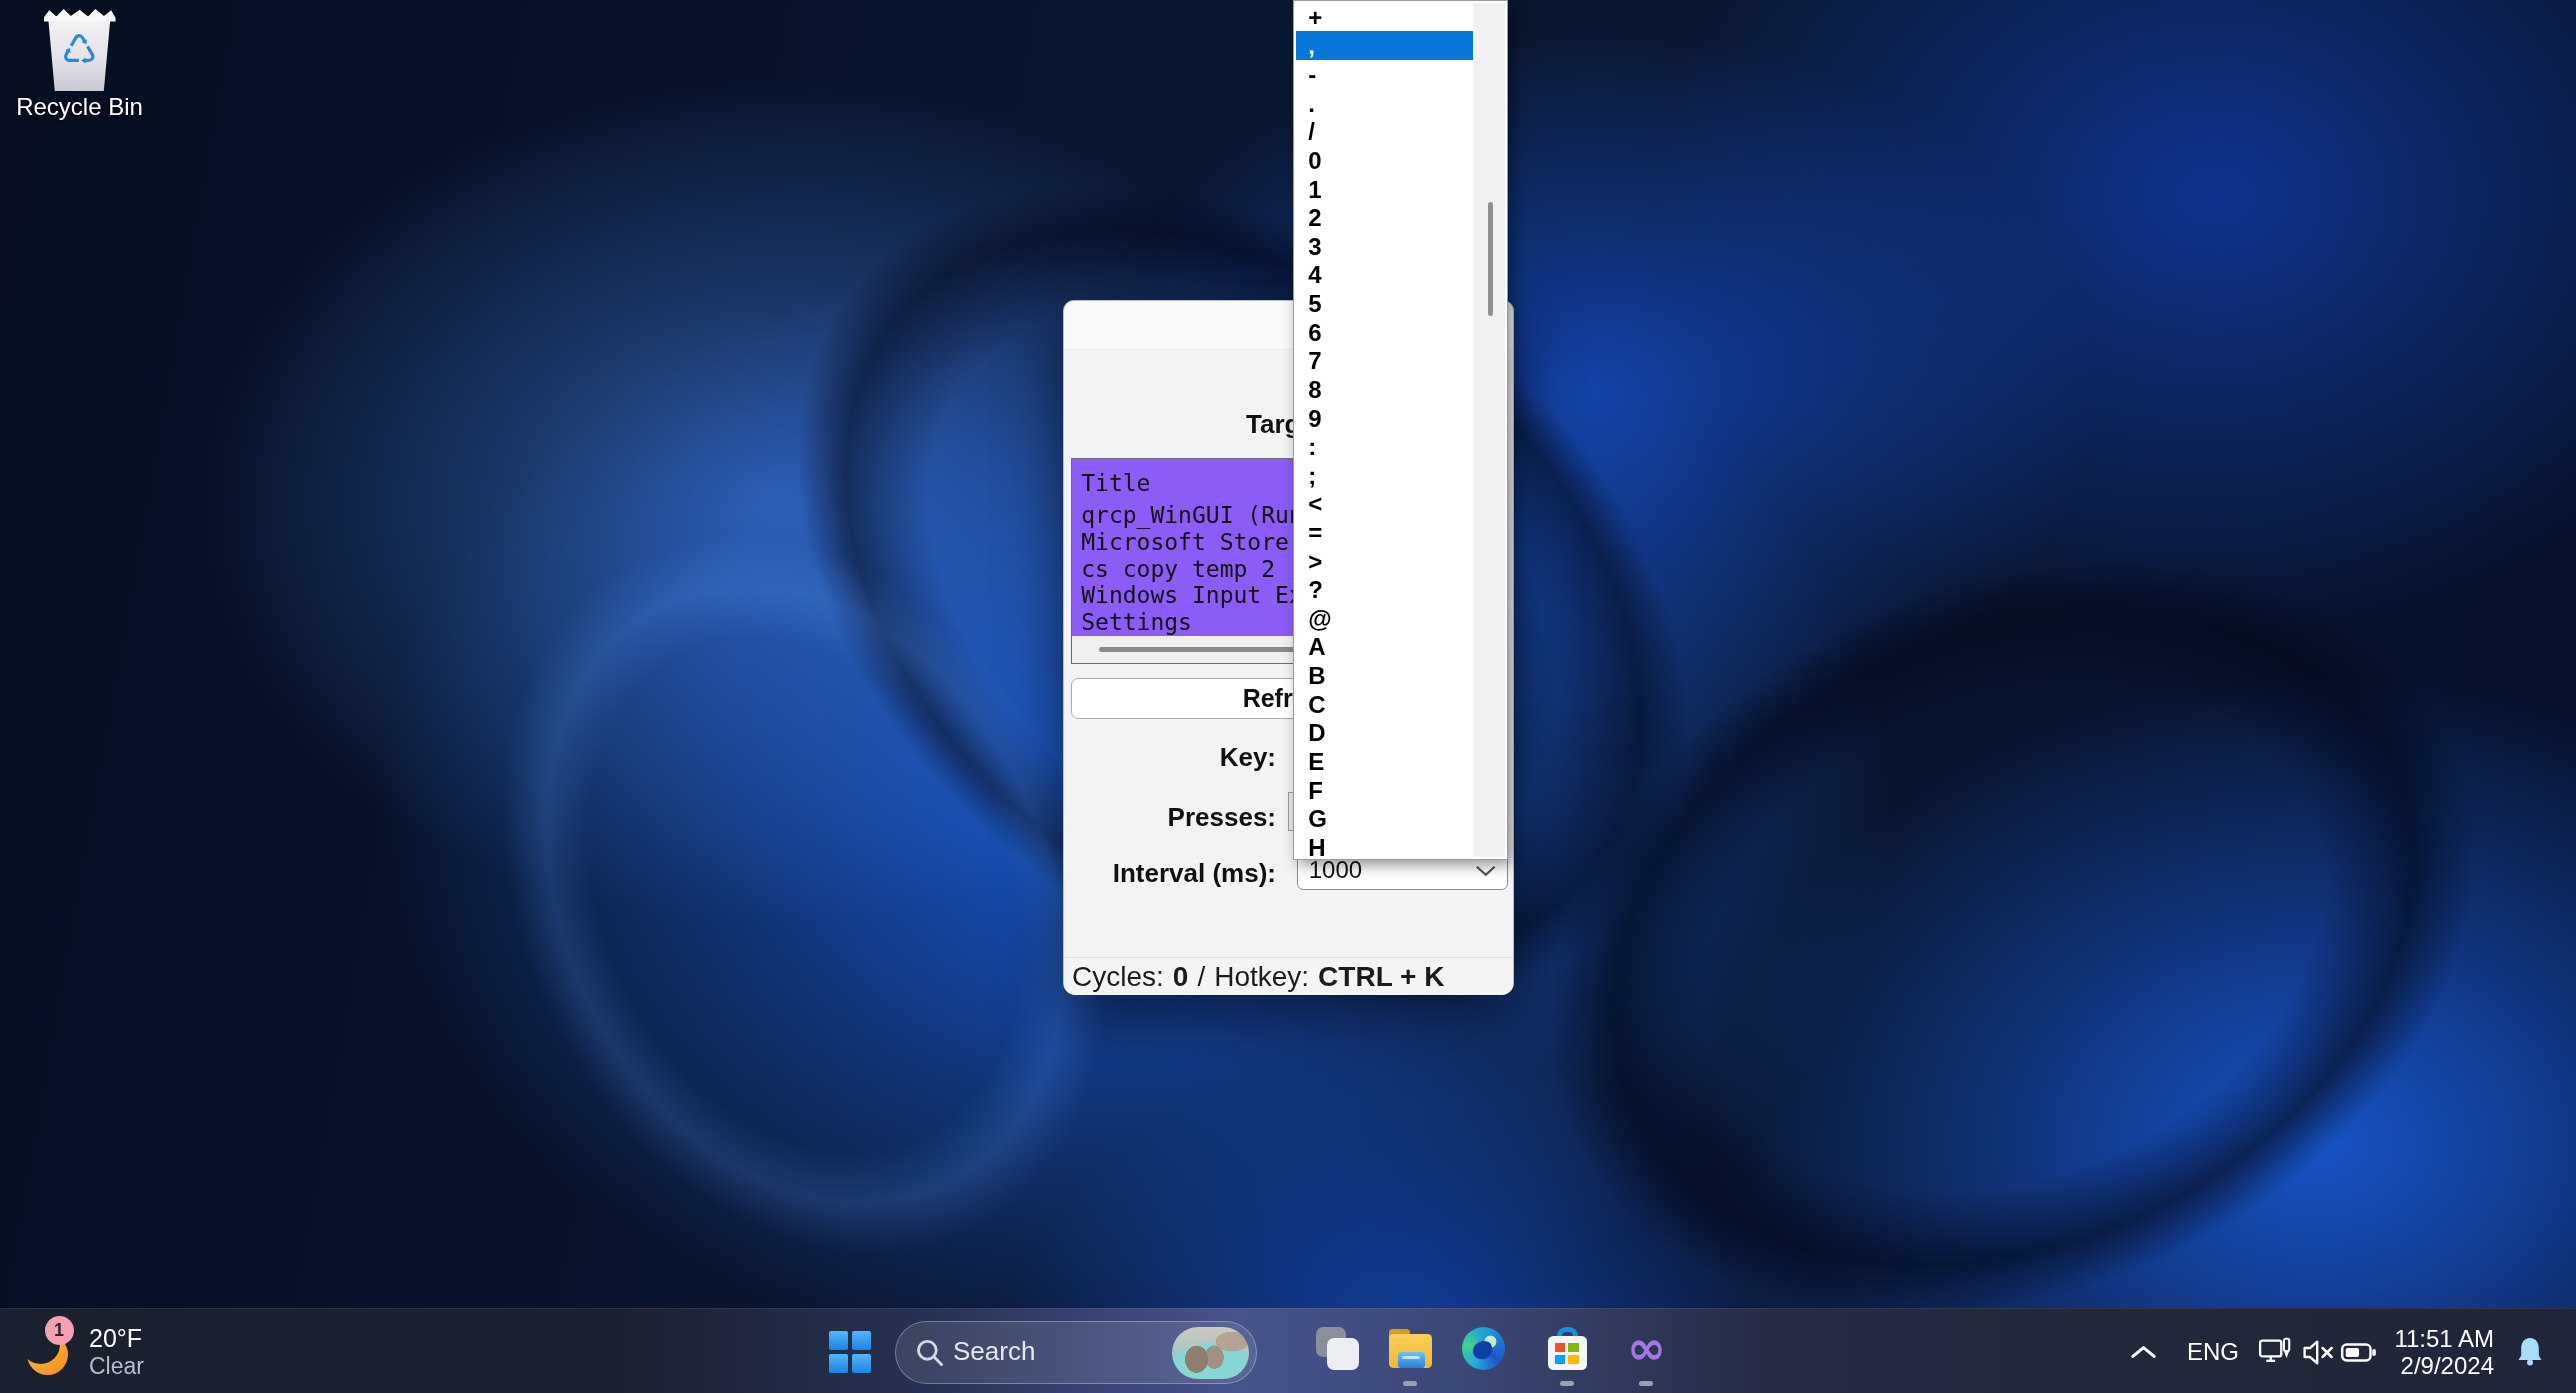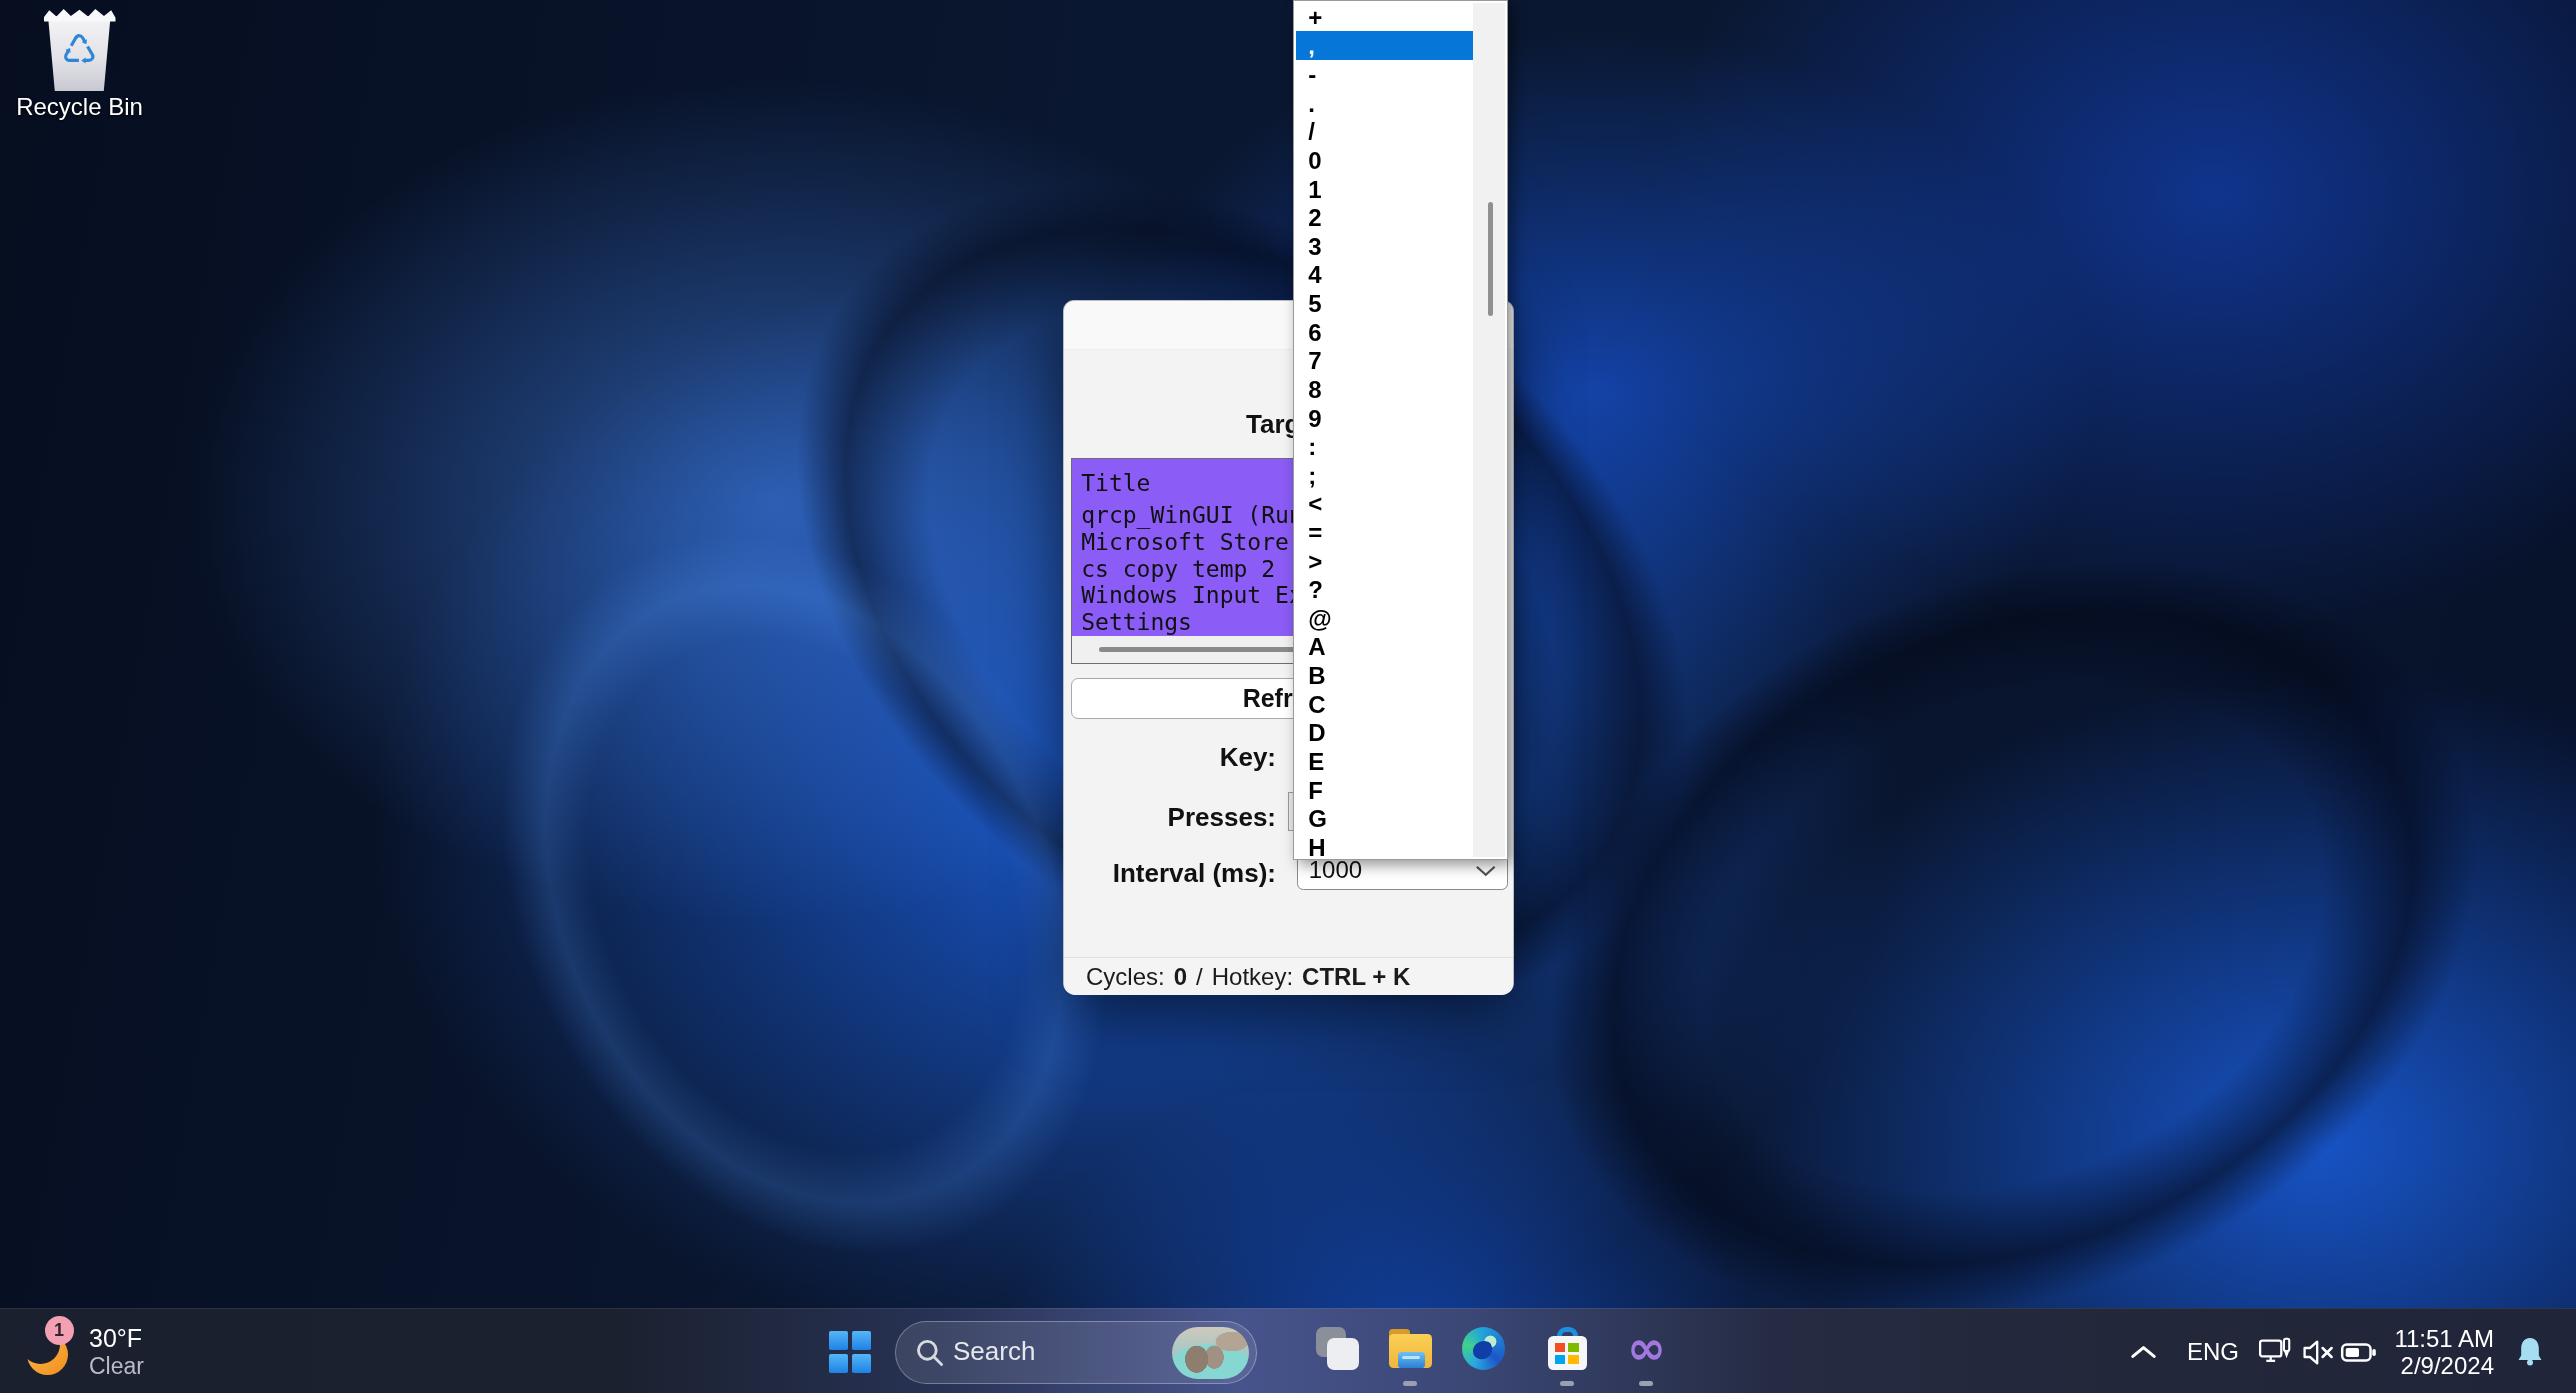--- a/index.html
+++ b/index.html
@@ -75,21 +75,21 @@
     background:#fff; border:1.8px solid #8a8a8a; border-radius:6.3px; }
   .interval-value { position:absolute; left:10.7px; top:3.6px; font-size:24px; color:#111; }
   .combo-chevron { position:absolute; right:10.7px; top:12.5px; }
 
   .start-btn { position:absolute; left:13.4px; top:606px; width:425px; height:43px;
     background:#fff; border:2.7px solid #2678cf; border-radius:8px;
     font-size:27px; font-weight:bold; color:#111; text-align:center; line-height:38px; }
 
   .statusbar { position:absolute; left:0; top:656px; width:100%; height:38px;
     background:#f4f4f4; border-top:0.9px solid #dedede; border-radius:0 0 10.7px 10.7px;
-    font-size:24px; color:#1b1b1b; line-height:38px; padding-left:22px; white-space:nowrap; }
+    font-size:28px; color:#1b1b1b; line-height:38px; padding-left:8px; white-space:nowrap; }
   .statusbar .b { font-weight:bold; }
   .statusbar span { margin-right:9px; }
 
   
   .char-dropdown { position:absolute; left:1293px; top:0; width:215px; height:860px;
     background:#fff; border:1.8px solid #9a9a9a; box-shadow:5.4px 5.4px 14.3px rgba(0,0,0,0.45); z-index:50; }
   .dd-item { position:absolute; left:1.8px; width:177px; height:29px; line-height:29px;
     padding-left:12.5px; font-size:24px; font-weight:700; color:#000; }
   .dd-item.sel { background:#0677d8; color:#fff; }
   .dd-scroll { position:absolute; top:1.8px; right:1.8px; bottom:1.8px; width:32px; background:#f1f1f1; }
@@ -261,21 +261,21 @@
 
   <div class="taskbar">
 
     <div class="weather">
       <div class="moon">
         <div class="moon-c1"></div>
         <div class="moon-c2"></div>
         <div class="weather-badge">1</div>
       </div>
       <div>
-        <div class="weather-temp">30°F</div>
+        <div class="weather-temp">20°F</div>
         <div class="weather-cond">Clear</div>
       </div>
     </div>
 
     <div class="start-btn-tb">
       <div></div>
         <div></div>
       <div></div>
         <div></div>
     </div>

